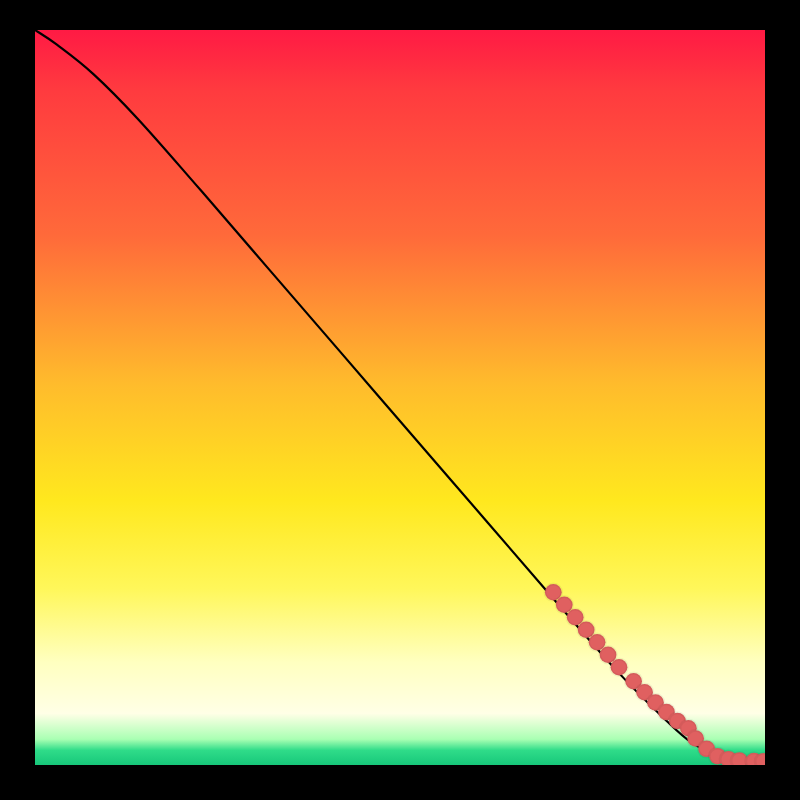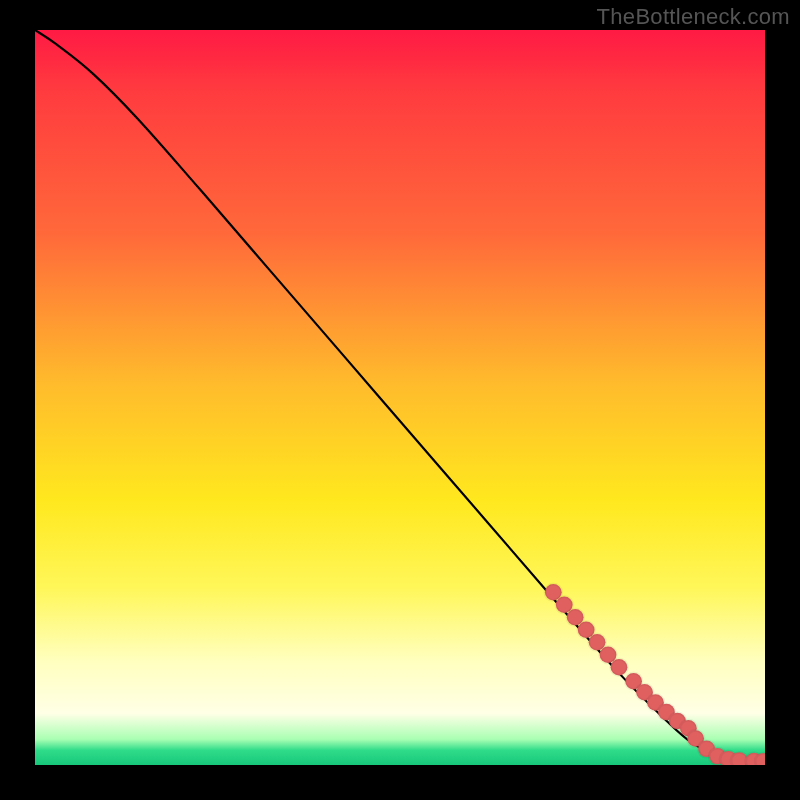--- a/index.html
+++ b/index.html
@@ -70,21 +70,20 @@
     fill: #e06060;
     stroke: rgba(0,0,0,0.05);
     stroke-width: 0.4;
   }
 </style>
 </head>
 <body>
 
 <div class="frame">
 
-  <div class="watermark">TheBottleneck.com</div>
 
   <div class="plot-area">
     <div class="gradient-bg"></div>
 
     <svg class="overlay" viewBox="0 0 100 100" preserveAspectRatio="none">
       <path class="curve" d="M 0 0 C 0.54 0.36, 1.56 0.9199999999999999, 3 2 C 4.4399999999999995 3.08, 6.02 4.2, 8 6 C 9.98 7.8, 11.480000000000002 9.3, 14.000000000000002 12 C 16.520000000000003 14.7, 18.76 17.31, 22 21 C 25.24 24.69, 28.4 28.36, 32 32.5 C 35.6 36.64, 38.4 39.85999999999999, 42 43.99999999999999 C 45.6 48.13999999999999, 48.4 51.36, 52 55.5 C 55.6 59.64, 58.4 62.86, 62 67 C 65.6 71.14, 68.76 74.81, 72 78.5 C 75.24 82.19, 77.48 84.8, 80 87.5 C 82.52 90.2, 84.2 91.79, 86 93.5 C 87.8 95.21, 88.56 96.046, 90 97 C 91.44 97.954, 92.74 98.368, 94 98.8 C 95.26 99.232, 95.92 99.274, 97 99.4 C 98.08 99.52600000000001, 99.46 99.482, 100 99.5" vector-effect="non-scaling-stroke"></path>
       <g>
           <ellipse cx="71" cy="76.5" rx="1.15" ry="1.12" class="marker"></ellipse>
           <ellipse cx="72.5" cy="78.2" rx="1.15" ry="1.12" class="marker"></ellipse>
           <ellipse cx="74" cy="79.9" rx="1.15" ry="1.12" class="marker"></ellipse>

